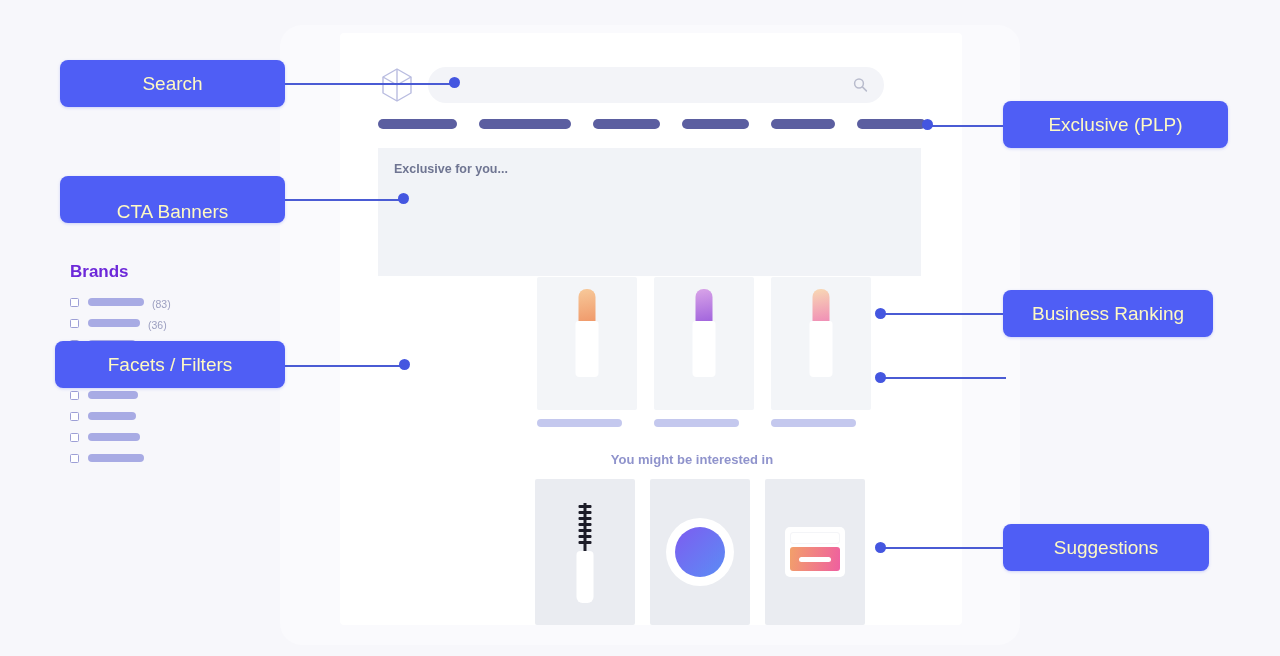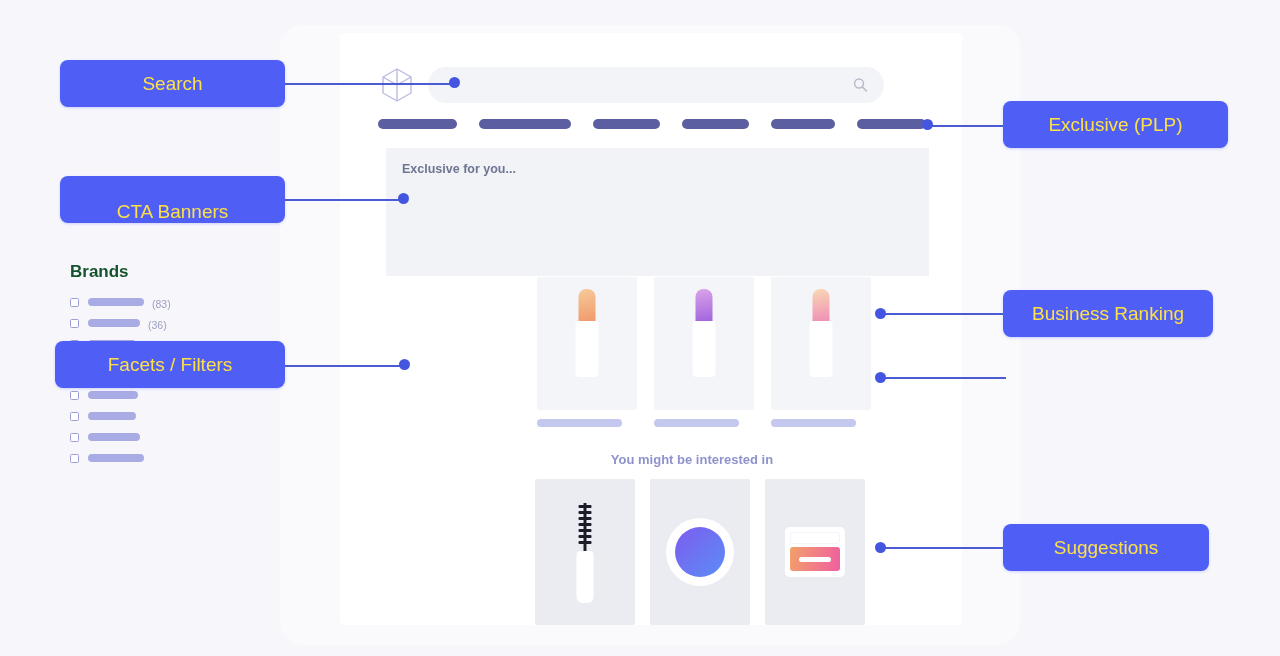--- a/index.html
+++ b/index.html
@@ -71,39 +71,39 @@
   .nav-pill:nth-child(1) { width: 82px; }
   .nav-pill:nth-child(2) { width: 96px; }
   .nav-pill:nth-child(3) { width: 70px; }
   .nav-pill:nth-child(4) { width: 70px; }
   .nav-pill:nth-child(5) { width: 66px; }
   .nav-pill:nth-child(6) { width: 72px; margin-right: 0; }
 
   
   .cta-banner {
     position: absolute;
-    left: 46px; top: 115px;
+    left: 38px; top: 115px;
     width: 543px; height: 128px;
     background: #f1f3f7;
     border-radius: 0;
   }
   .cta-banner-text {
     position: absolute; left: 16px; top: 14px;
     font-size: 12.5px; font-weight: bold;
     color: #6f7592;
   }
 
   
   .facets {
     position: absolute;
     left: 70px; top: 262px;
   }
   .facets-title {
     font-size: 17px; font-weight: bold;
-    color: #14532d;
+    color: #6d28d9;
     margin-bottom: 16px;
   }
   .facet-row {
     display: flex; align-items: flex-start;
     height: 16px; margin-bottom: 5px;
   }
   .facet-checkbox {
     width: 9px; height: 9px;
     border: 1.2px solid #9d9fd6;
     border-radius: 1.5px;
@@ -234,21 +234,21 @@
     display: flex; align-items: center; justify-content: center;
   }
   .jar-label-bar {
     width: 32px; height: 5px; background: #ffffff; border-radius: 3px;
   }
 
   
   .label {
     position: absolute;
     background: #4f5ef5;
-    color: #fde047;
+    color: #fef9c3;
     border-radius: 8px;
     display: flex; align-items: center; justify-content: center;
     font-size: 19px;
     box-shadow: 0 1px 3px rgba(79,94,245,0.25);
     height: 47px;
   }
   .connector {
     position: absolute;
     height: 1.6px;
     background: #4a5bd4;

